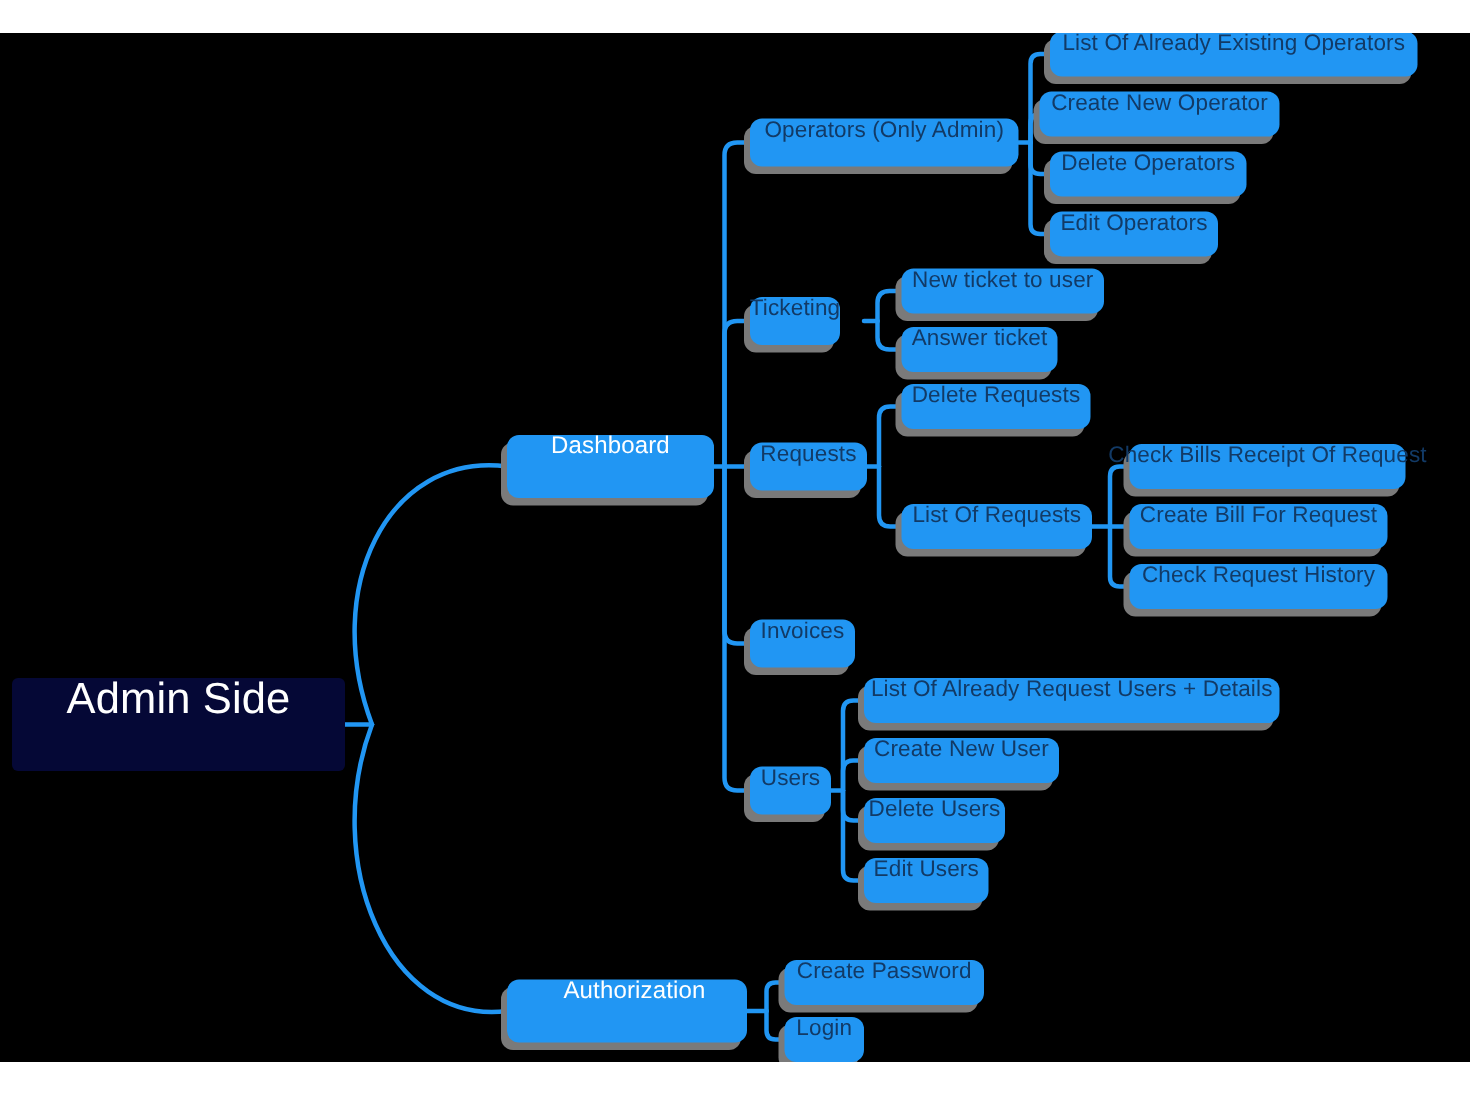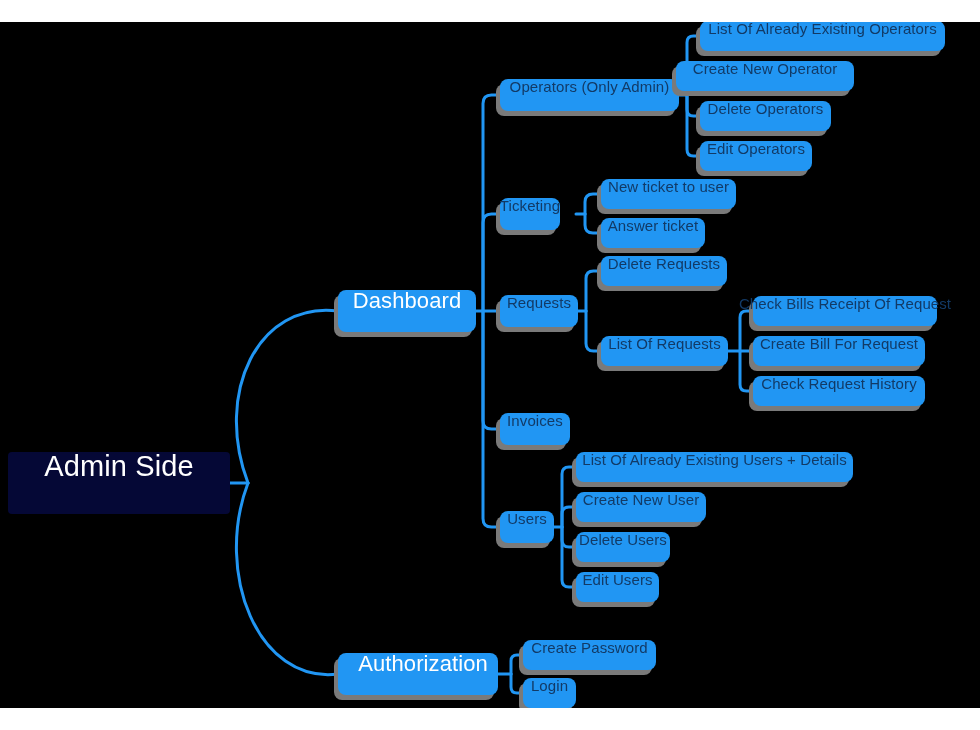--- a/index.html
+++ b/index.html
@@ -29,21 +29,21 @@
   }
   .node-root {
     background:#050836;
     color:#ffffff;
     border-radius:4px;
     font-size:29px;
   }
   .node-l1 {
     background:#2196f3;
     color:#ffffff;
-    font-size:22px;
+    font-size:16px;
     box-shadow:-4px 5px 0 0 #7a7a7a;
   }
   .node-l2, .node-l3, .node-l4 {
     background:#2196f3;
     color:#123a66;
     font-size:15px;
     box-shadow:-4px 5px 0 0 #7a7a7a;
   }
 </style>
 </head>
@@ -111,21 +111,21 @@
       </div>
       <div class="node-label node-l2" style="left: 523px; top: 618px; width: 133px; height: 30px;">
         <span>Create Password</span>
       </div>
       <div class="node-label node-l2" style="left: 523px; top: 656px; width: 53px; height: 30px;">
         <span>Login</span>
       </div>
       <div class="node-label node-l3" style="left: 700px; top: -1px; width: 245px; height: 30px;">
         <span>List Of Already Existing Operators</span>
       </div>
-      <div class="node-label node-l3" style="left: 676px; top: 39px; width: 178px; height: 30px;">
+      <div class="node-label node-l3" style="left: 693px; top: 39px; width: 160px; height: 30px;">
         <span>Create New Operator</span>
       </div>
       <div class="node-label node-l3" style="left: 700px; top: 79px; width: 131px; height: 30px;">
         <span>Delete Operators</span>
       </div>
       <div class="node-label node-l3" style="left: 700px; top: 119px; width: 112px; height: 30px;">
         <span>Edit Operators</span>
       </div>
       <div class="node-label node-l3" style="left: 601px; top: 157px; width: 135px; height: 30px;">
         <span>New ticket to user</span>
@@ -133,21 +133,21 @@
       <div class="node-label node-l3" style="left: 601px; top: 196px; width: 104px; height: 30px;">
         <span>Answer ticket</span>
       </div>
       <div class="node-label node-l3" style="left: 601px; top: 234px; width: 126px; height: 30px;">
         <span>Delete Requests</span>
       </div>
       <div class="node-label node-l3" style="left: 601px; top: 314px; width: 127px; height: 30px;">
         <span>List Of Requests</span>
       </div>
       <div class="node-label node-l3" style="left: 576px; top: 430px; width: 277px; height: 30px;">
-        <span>List Of Already Existing Users + Details</span>
+        <span>List Of Already Request Users + Details</span>
       </div>
       <div class="node-label node-l3" style="left: 576px; top: 470px; width: 130px; height: 30px;">
         <span>Create New User</span>
       </div>
       <div class="node-label node-l3" style="left: 576px; top: 510px; width: 94px; height: 30px;">
         <span>Delete Users</span>
       </div>
       <div class="node-label node-l3" style="left: 576px; top: 550px; width: 83px; height: 30px;">
         <span>Edit Users</span>
       </div>

